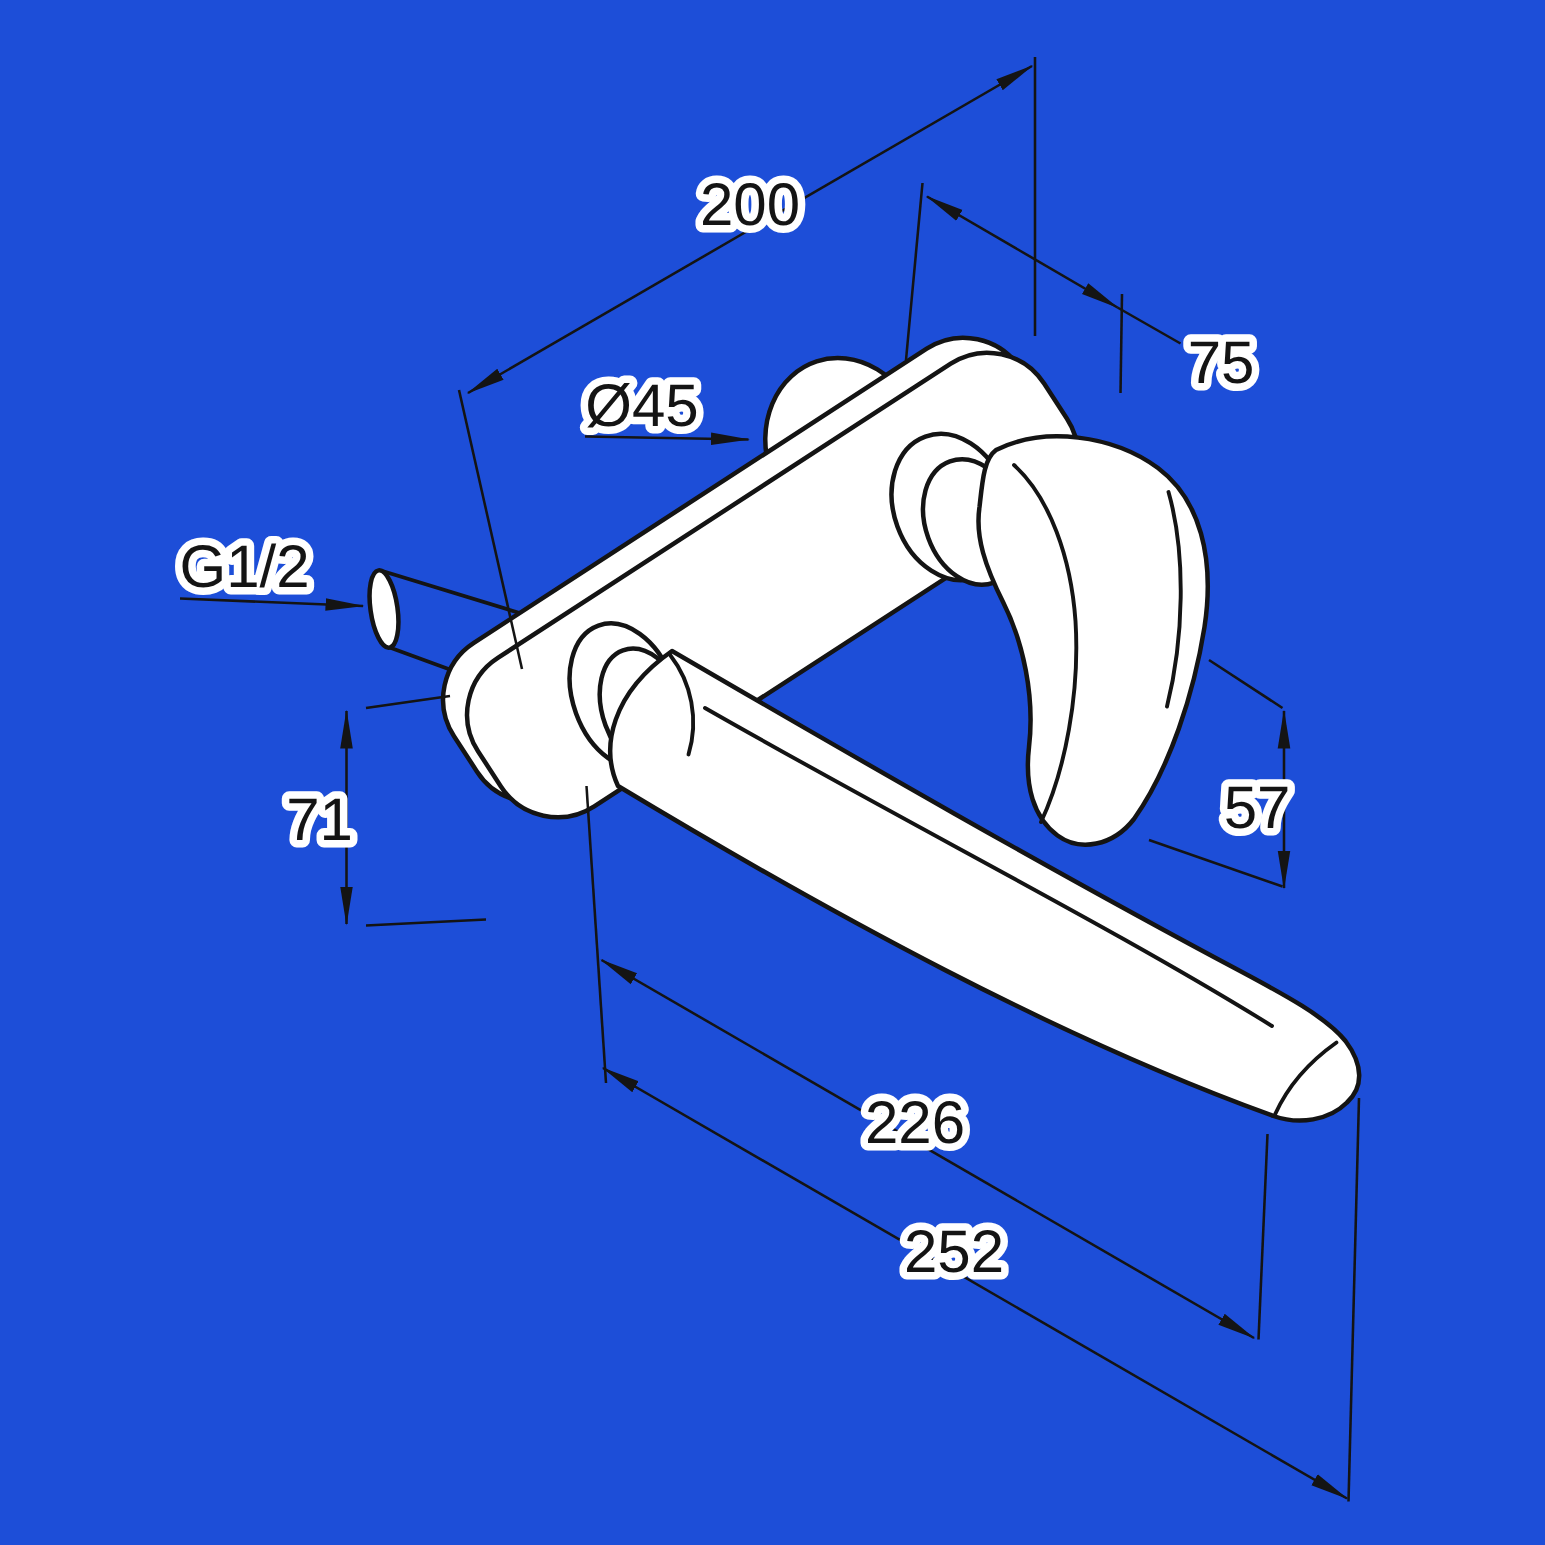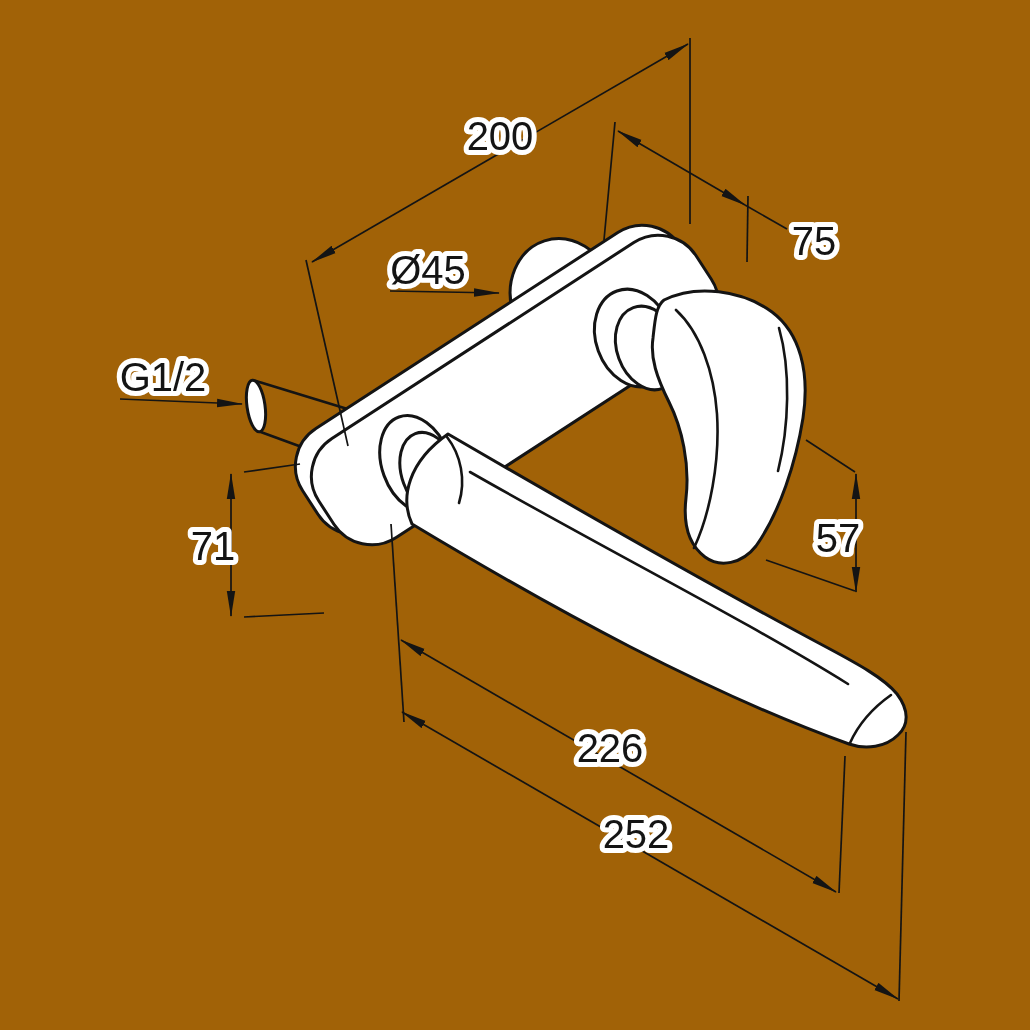--- a/index.html
+++ b/index.html
@@ -1,19 +1,19 @@
 <!DOCTYPE html>
 <html><head>
 <meta charset="utf-8">
 <style>
   html,body{margin:0;padding:0;background:#ffffff;}
   .canvas{
     position:relative;
     width:1030px;height:1030px;
-    background:#a16207;
+    background:#1d4ed8;
     font-family:"Liberation Sans", sans-serif;
     overflow:hidden;
   }
   svg{display:block;}
   .outline{fill:#ffffff;stroke:#141414;stroke-width:3;stroke-linejoin:round;stroke-linecap:round;}
   .detail{fill:none;stroke:#141414;stroke-width:2.6;stroke-linecap:round;}
   .thin{fill:none;stroke:#141414;stroke-width:1.7;}
   .dimtext{
     font-family:"Liberation Sans", sans-serif;
     font-size:40px;

